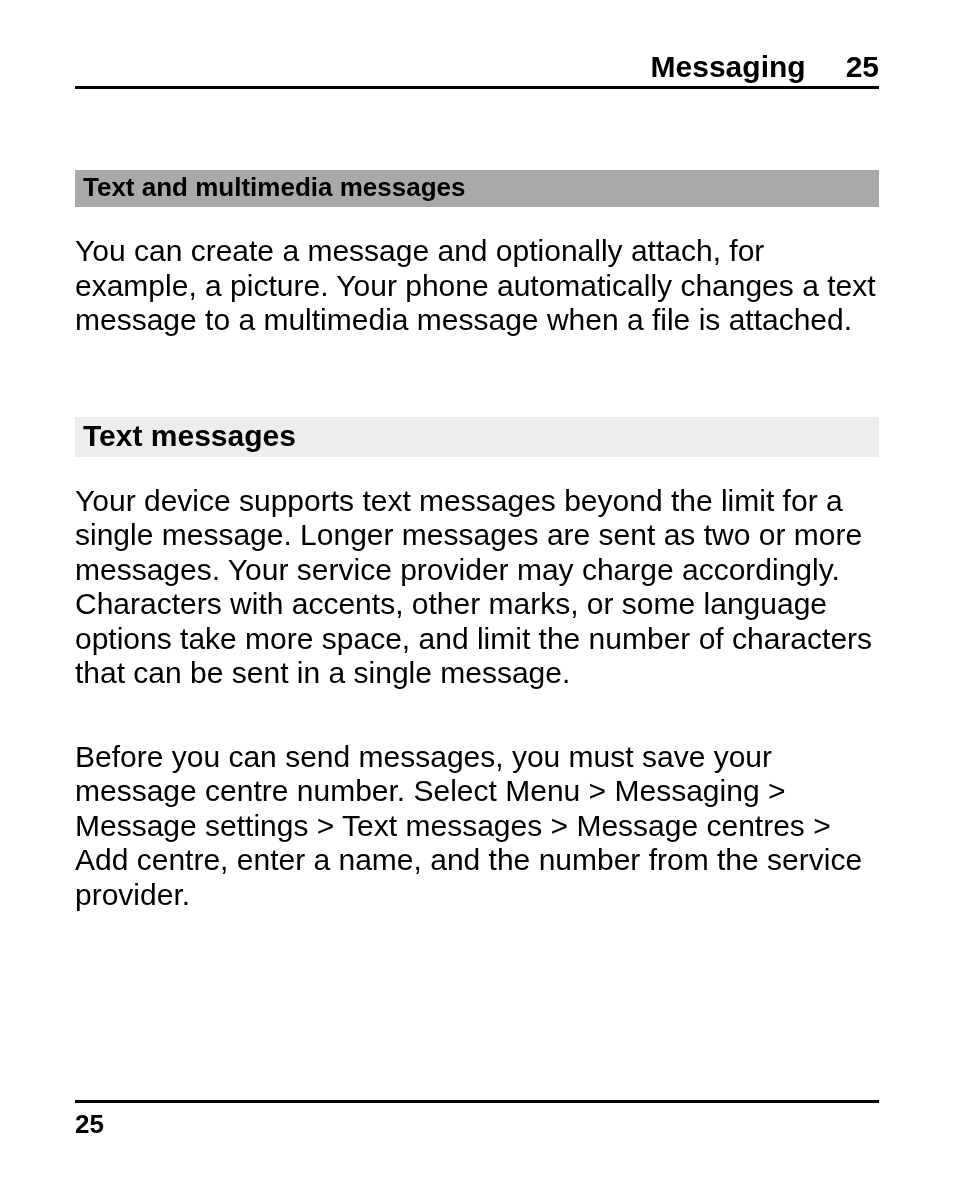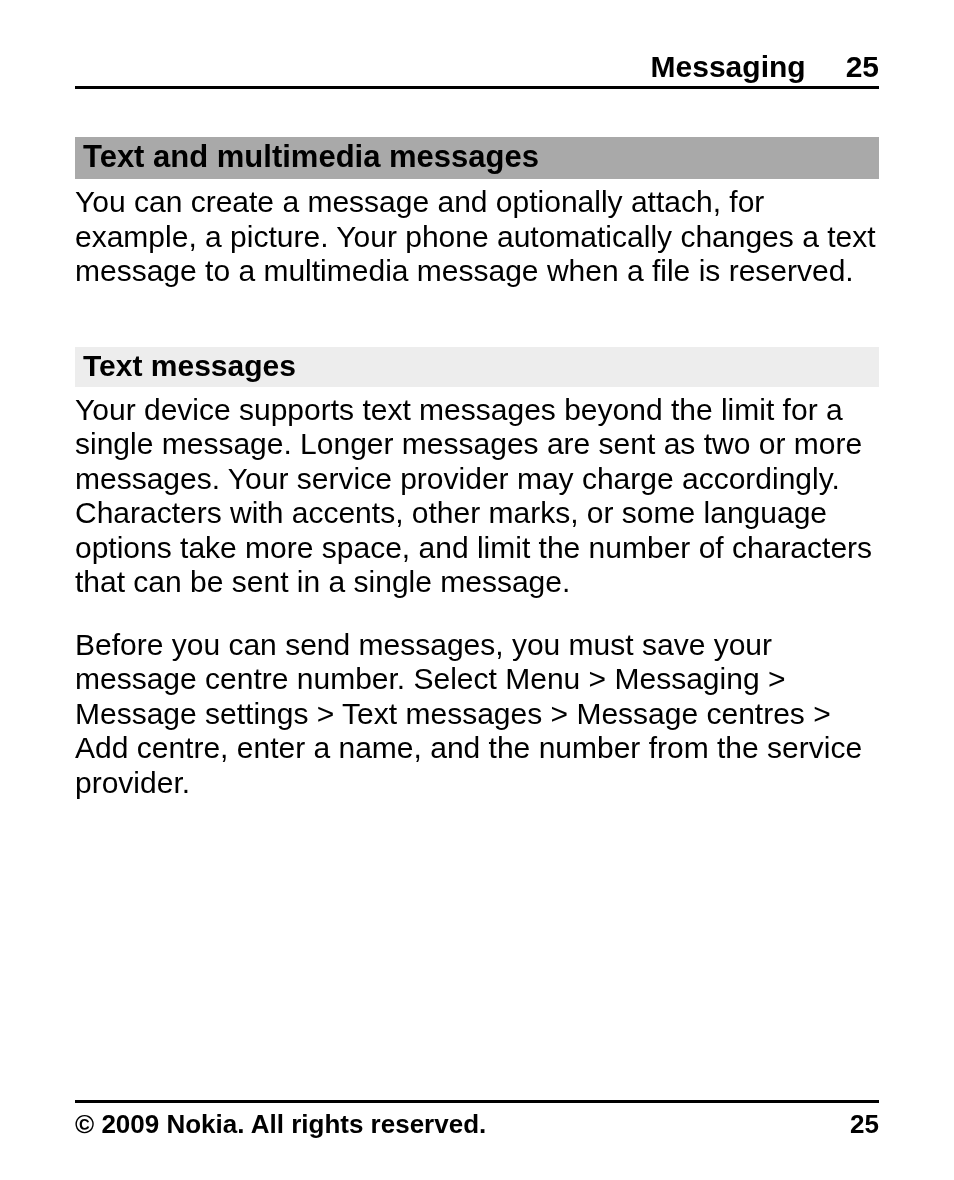--- a/index.html
+++ b/index.html
@@ -9,40 +9,41 @@
     font-family: "Segoe UI", "Helvetica Neue", Arial, sans-serif;
     color: #000;
   }
   .page {
     width: 954px;
     height: 1180px;
     box-sizing: border-box;
     padding: 50px 75px 40px 75px;
     display: flex;
     flex-direction: column;
+    gap: 21px;
   }
   .header {
     display: flex;
     justify-content: flex-end;
     align-items: baseline;
     border-bottom: 3px solid #000;
     padding-bottom: 2px;
     margin-bottom: 48px;
     font-weight: 700;
     font-size: 30px;
   }
   .header .pg {
     margin-left: 40px;
   }
   .section-title-dark {
     background: #a9a9a9;
     font-weight: 700;
-    font-size: 31px;
+    font-size: 26px;
     padding: 2px 8px 4px 8px;
-    margin: 0 0 6px 0;
+    margin: 12px 0 6px 0;
   }
   .section-title-light {
     background: #ededed;
     font-weight: 700;
     font-size: 30px;
     padding: 2px 8px 4px 8px;
     margin: 30px 0 6px 0;
   }
   p.body {
     font-size: 30px;
@@ -64,29 +65,28 @@
 <body>
 
 <div class="page">
 
   <div class="header">
     <span>Messaging</span>
     <span class="pg">25</span>
   </div>
 
   <div class="section-title-dark">Text and multimedia messages</div>
-  <p class="body">You can create a message and optionally attach, for example, a picture. Your phone automatically changes a text message to a multimedia message when a file is reserved.</p>
+  <p class="body">You can create a message and optionally attach, for example, a picture. Your phone automatically changes a text message to a multimedia message when a file is attached.</p>
 
   <div class="section-title-light">Text messages</div>
   <p class="body">Your device supports text messages beyond the limit for a single message. Longer messages are sent as two or more messages. Your service provider may charge accordingly. Characters with accents, other marks, or some language options take more space, and limit the number of characters that can be sent in a single message.</p>
 
   <p class="body">
     <span>Before you can send messages, you must save your message centre number. Select </span><span class="b">Menu</span><span> &gt; </span><span class="b">Messaging</span><span> &gt; </span><span class="b">Message settings</span><span> &gt; </span><span class="b">Text messages</span><span> &gt; </span><span class="b">Message centres</span><span> &gt; </span><span class="b">Add centre</span><span>, enter a name, and the number from the service provider.</span>
   </p>
 
   <div class="spacer"></div>
 
   <div class="footer">
-    <span>© 2009 Nokia. All rights reserved.</span>
     <span>25</span>
   </div>
 
 </div>
 
 </body></html>

